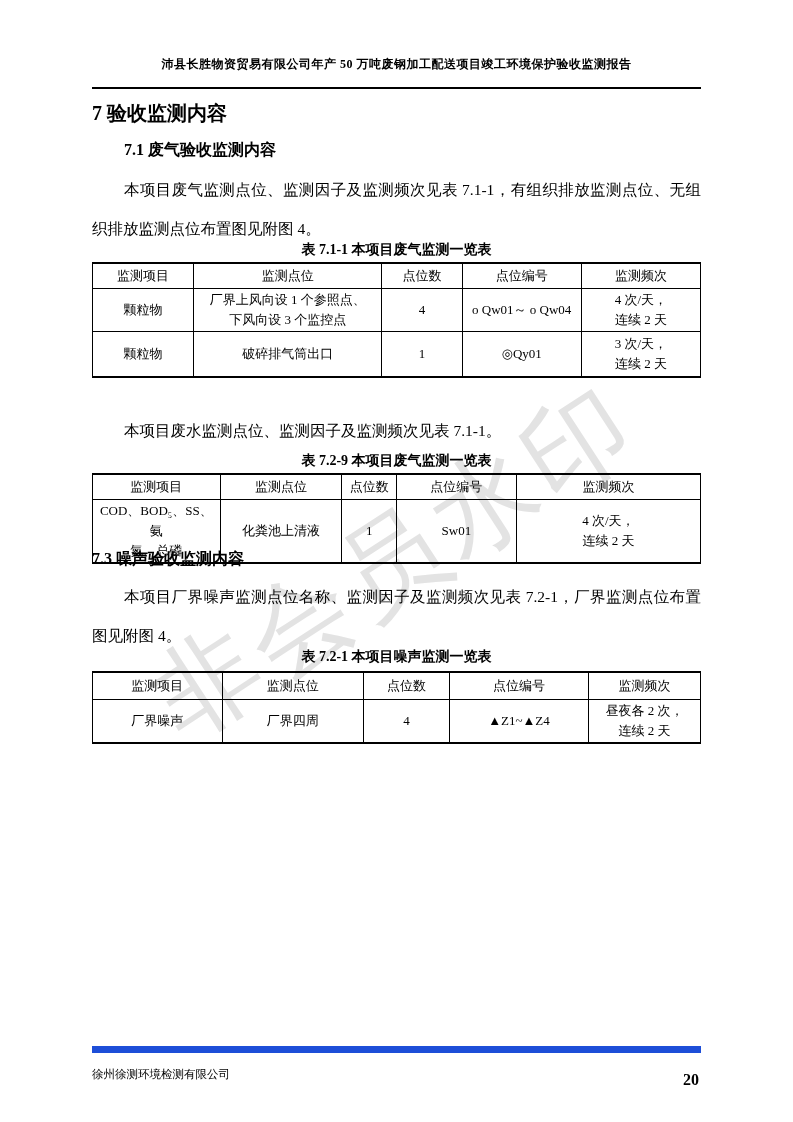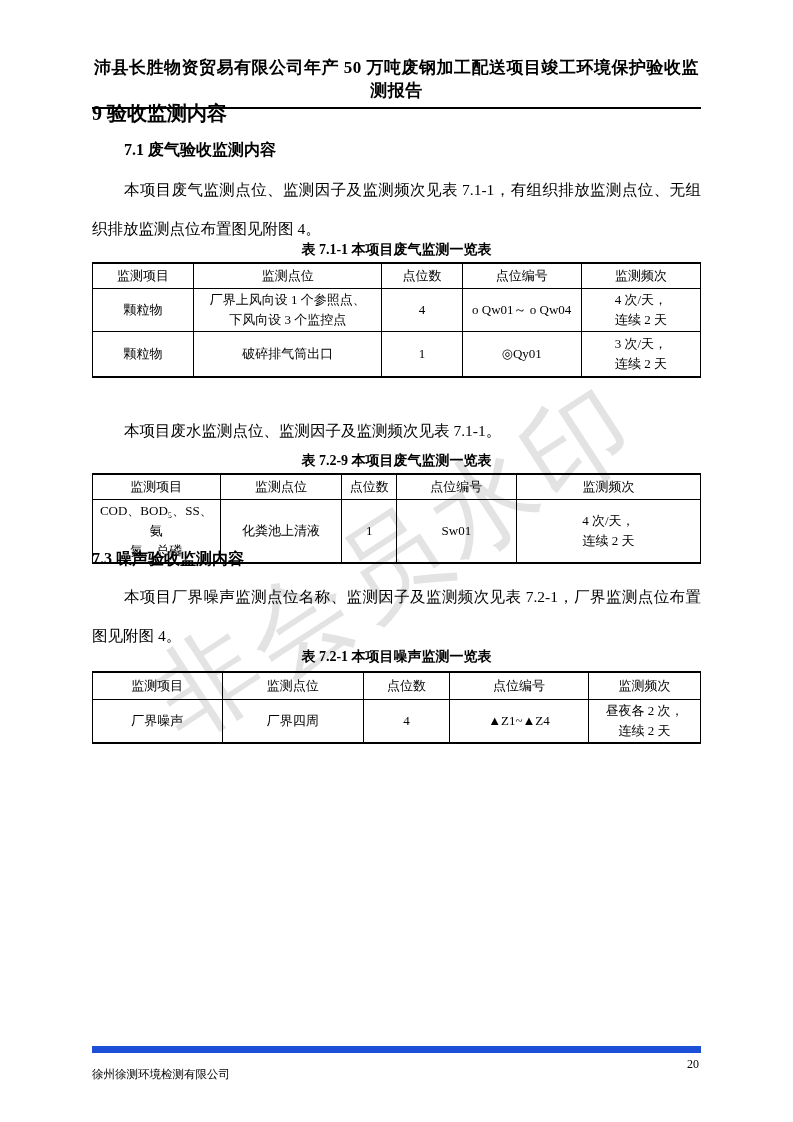--- a/index.html
+++ b/index.html
@@ -10,24 +10,24 @@
     margin:0 auto;
     background:#ffffff;
     font-family:"Liberation Serif","DejaVu Serif",serif;
     color:#000;
     overflow:hidden;
   }
   .abs { position:absolute; left:92px; width:609px; z-index:1; }
 
   .doc-header {
     top:56px;
-    font-size:17px; font-weight:bold;
+    font-size:12px; font-weight:bold;
     text-align:center;
     border-bottom:2px solid #000;
-    padding-bottom:5px;
+    padding-bottom:14px;
     letter-spacing:0.5px;
   }
   .h1   { top:100px; font-size:20px; font-weight:bold; }
   .h2   { font-size:16px; font-weight:bold; }
   .h2-71 { top:140px;margin-left:32px; }
   .h2-72 { top:383px; }
   .h2-73 { top:549px; }
   .para { font-size:15.5px; line-height:39px; text-align:justify; text-indent:32px; }
   .p-71 { top:170px; }
   .p-72 { top:411px; }
@@ -65,21 +65,21 @@
   .t3 thead tr { height:27px; }
   .t3 tbody tr { height:33px; }
 
   .footer {
     top:1046px;
     border-top:7px solid #1d4ed8;
     padding-top:14px;
     font-size:11.5px;
     text-align:left;
   }
-  .page-num { position:absolute; right:2px; top:4px; font-size:12px; }
+  .page-num { position:absolute; right:2px; top:18px; font-size:16px;font-weight:bold; }
 
   .watermark {
     position:absolute;
     left:395px; top:563px;
     transform:translate(-50%,-50%) rotate(-33deg);
     font-size:104px;
     color:#e3e3e3;
     letter-spacing:6px;
     white-space:nowrap;
     z-index:0;
@@ -91,21 +91,21 @@
 <body>
 
 <div class="page">
 
   <div class="watermark">非会员水印</div>
 
   <div class="abs doc-header">
     <span>沛县长胜物资贸易有限公司年产 50 万吨废钢加工配送项目竣工环境保护验收监测报告</span>
   </div>
 
-  <div class="abs h1">9 验收监测内容</div>
+  <div class="abs h1">7 验收监测内容</div>
 
   <div class="abs h2 h2-71">7.1 废气验收监测内容</div>
   <div class="abs para p-71">本项目废气监测点位、监测因子及监测频次见表 7.1-1，有组织排放监测点位、无组织排放监测点位布置图见附图 4。</div>
   <div class="abs caption cap-1">表 7.1-1 本项目废气监测一览表</div>
 
   <table class="abs rpt-table t1">
     <colgroup>
         <col style="width:16.6%">
         <col style="width:31%">
         <col style="width:13.2%">

